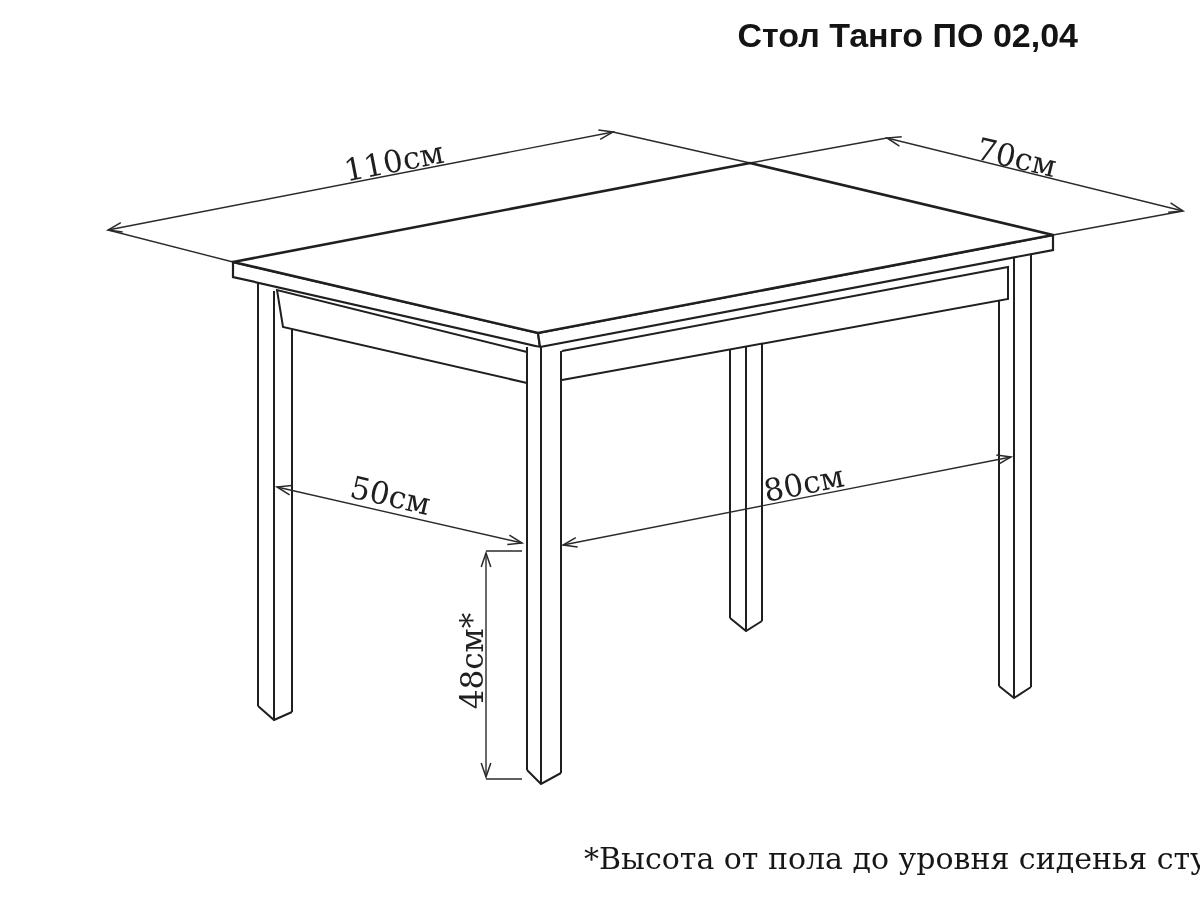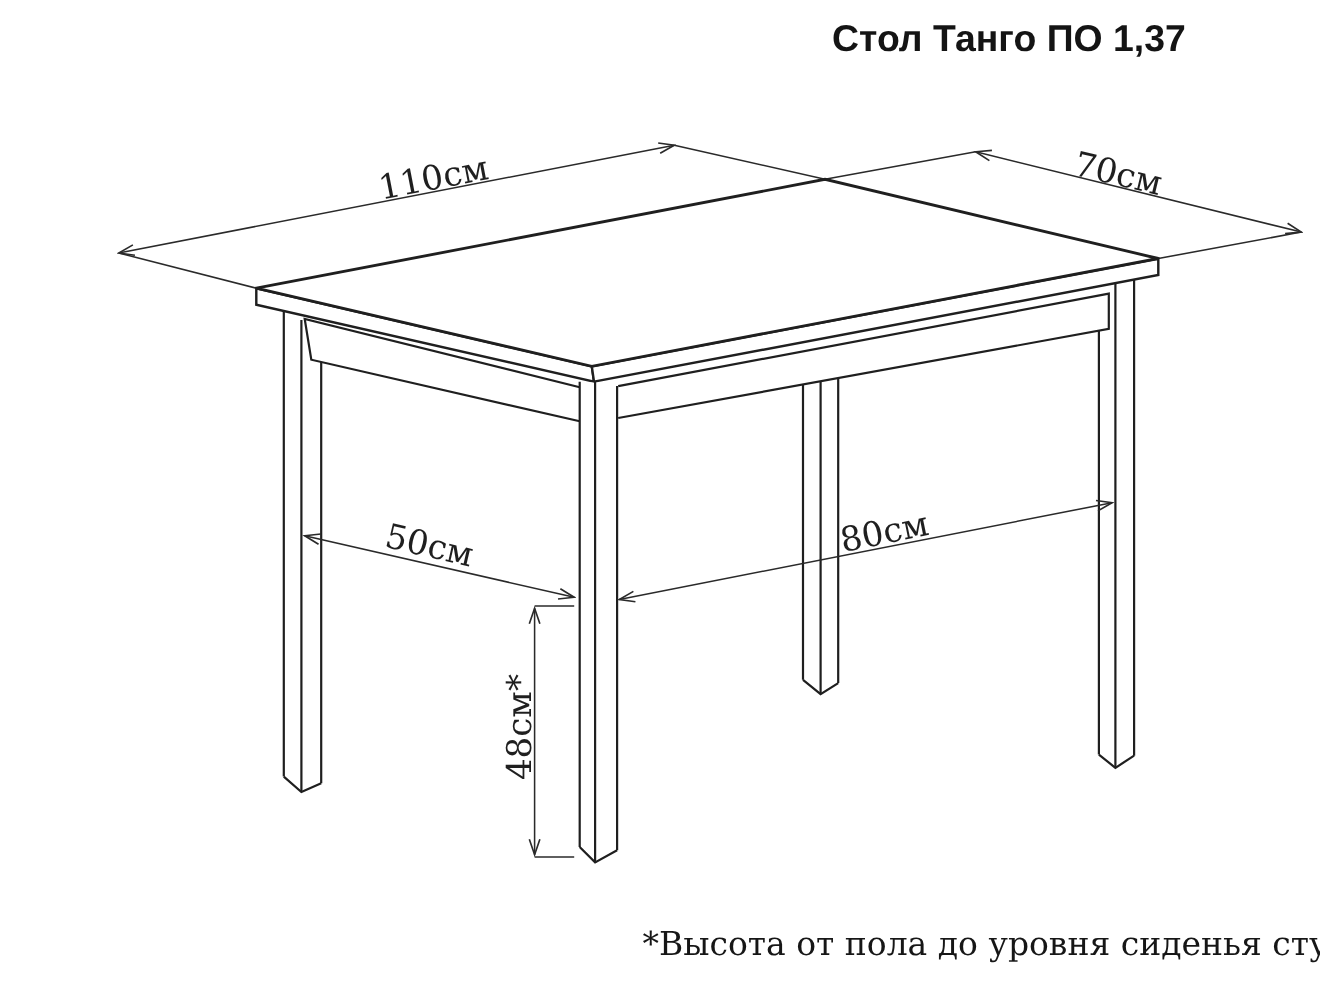--- a/index.html
+++ b/index.html
@@ -14,21 +14,21 @@
   svg text{font-family:"DejaVu Serif", serif;fill:#1f1f1f;}
   .edge{stroke:#1f1f1f;fill:#ffffff;}
   .lin{stroke:#1f1f1f;fill:none;}
   .dim{stroke:#2a2a2a;stroke-width:1.4;fill:none;}
 </style>
 </head>
 <body>
 
 <div class="page">
 
-  <div class="title">Стол Танго ПО 1,37</div>
+  <div class="title">Стол Танго ПО 02,04</div>
 
   <svg width="1200" height="900" viewBox="0 0 1200 900">
     <defs>
       <marker id="arr" viewBox="-16 -8 18 16" refX="0" refY="0" markerWidth="18" markerHeight="16" markerUnits="userSpaceOnUse" orient="auto-start-reverse">
         <path d="M-14,-4.8 L0,0 L-14,4.8" fill="none" stroke="#2a2a2a" stroke-width="1.5"></path>
       </marker>
     </defs>
 
     <g>
       <line class="dim" x1="233" y1="262" x2="108" y2="230"></line>

